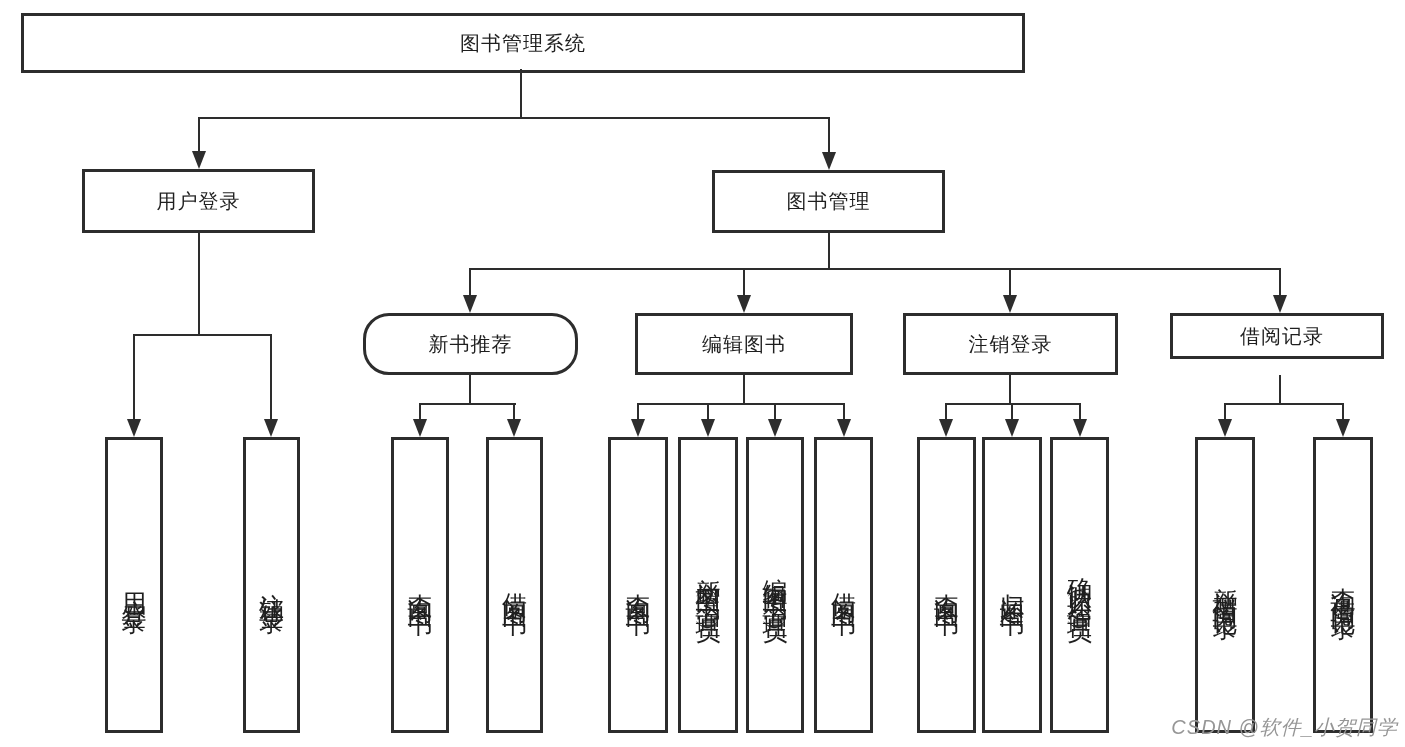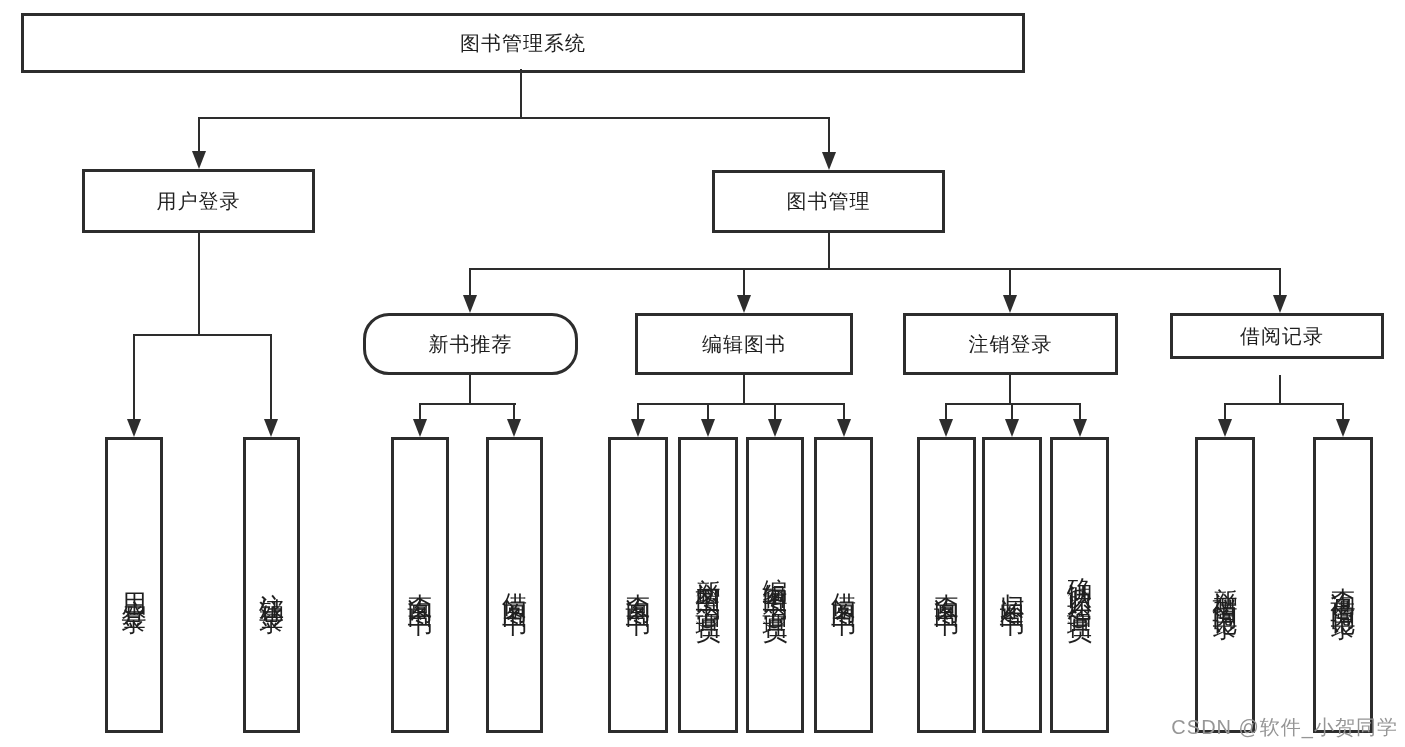--- a/index.html
+++ b/index.html
@@ -36,20 +36,21 @@
     border-top:18px solid #2d2d2d;
   }
   .watermark{
     position:absolute;
     top:714px;right:7px;
     font-size:20px;
     color:#969696;
     letter-spacing:1px;
     z-index:10;
     white-space:nowrap;
+    font-style:italic;
   }
 </style>
 </head>
 <body>
 
 <div id="canvas">
 
   <div class="node h" style="left:21px;top:13px;width:1004px;height:60px;">图书管理系统</div>
 
   <div class="node h" style="left:82px;top:169px;width:233px;height:64px;">用户登录</div>

